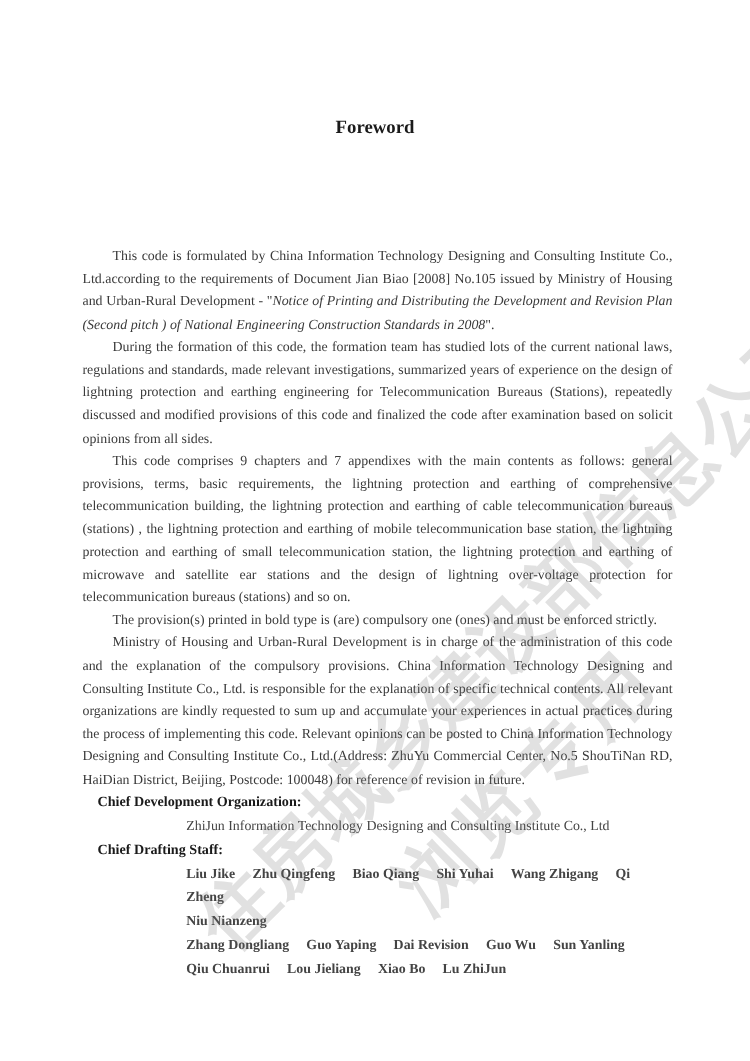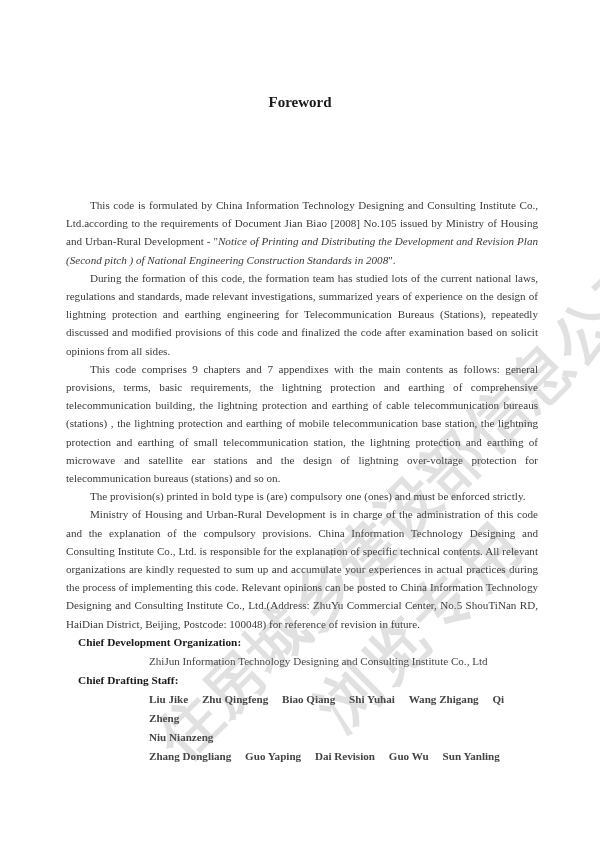--- a/index.html
+++ b/index.html
@@ -59,17 +59,23 @@
       <span>Niu Nianzeng</span>
     </div>
 
     <div class="section-body names">
       <span>Zhang Dongliang</span>
       <span>Guo Yaping</span>
       <span>Dai Revision</span>
       <span>Guo Wu</span>
       <span>Sun Yanling</span>
     </div>
+    <div class="section-body names">
+      <span>Qiu Chuanrui</span>
+      <span>Lou Jieliang</span>
+      <span>Xiao Bo</span>
+      <span>Lu ZhiJun</span>
+    </div>
   </div>
 
   <div class="watermark wm1">住房城乡建设部信息公开</div>
   <div class="watermark wm2">浏览专用</div>
 </div>
 
 </body></html>

